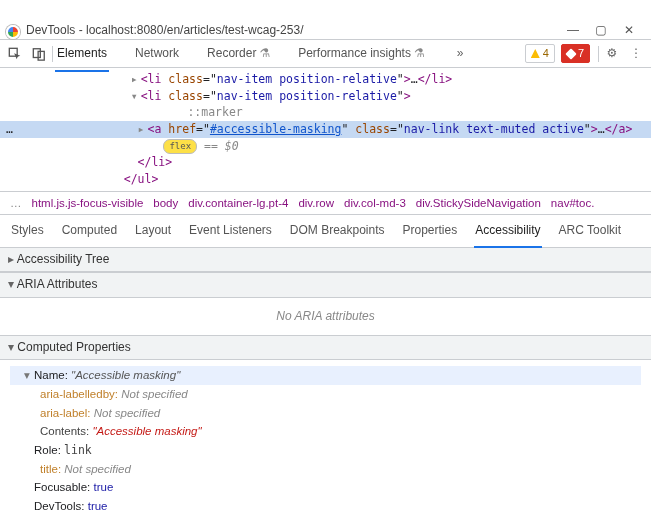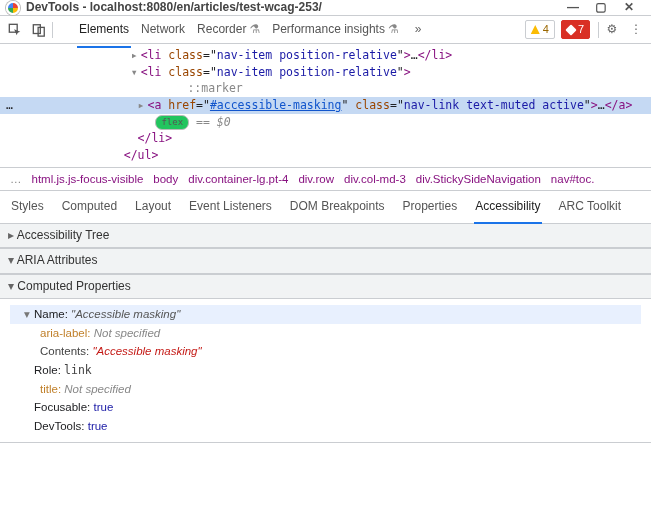--- a/index.html
+++ b/index.html
@@ -16,30 +16,30 @@
     --html-val:#1a1aa6;
     --string:#c41a16;
     --warn-y:#fdd663; --warn-y-bg:#fff8e6; --err-r:#d93025; --err-bg:#fce8e6;
     --link:#1155cc;
     --grey:#666;
     --italic:#5f6368;
   }
   *{box-sizing:border-box;}
   body{margin:0;font:12px/1.45 "Segoe UI",Arial,Helvetica,sans-serif;color:var(--text);background:var(--bg);width:651px;height:522px;overflow:hidden;}
   
-  .titlebar{display:flex;align-items:center;height:16px;padding:0 6px;border-bottom:1px solid var(--border);gap:6px;background:#fff;font-weight:bold;}
+  .titlebar{display:flex;align-items:flex-end;height:40px;padding:0 6px;border-bottom:1px solid var(--border);gap:6px;background:#fff;}
   .logo{width:14px;height:14px;border-radius:50%;background:conic-gradient(#ea4335 0 90deg,#fbbc05 90deg 180deg,#34a853 180deg 270deg,#4285f4 270deg 360deg);border:2px solid #fff;box-shadow:0 0 0 1px #bbb;flex:none;}
   .title{flex:1;color:#444;font-size:12px;}
   .winbtns{display:flex;gap:16px;color:#555;margin-right:10px;}
   .winbtn{width:12px;text-align:center;}
   
   .tabrow{display:flex;align-items:center;height:28px;border-bottom:1px solid var(--border);padding:0 4px;gap:2px;background:#fff;}
   .iconbtn{width:22px;height:22px;display:flex;align-items:center;justify-content:center;color:#555;border-radius:2px;}
   .iconbtn svg{width:14px;height:14px;stroke:currentColor;fill:none;stroke-width:1.5;}
-  .tabs{display:flex;gap:8px;margin-left:22px;flex:1;align-items:center;}
+  .tabs{display:flex;gap:24px;margin-left:0;flex:1;align-items:center;}
   .tab{padding:4px 2px;color:#555;position:relative;}
   .tab.active{color:#222;}
   .tab.active::after{content:"";position:absolute;left:0;right:0;bottom:-6px;height:2px;background:var(--tab-active);}
   .flask{display:inline-block;margin-left:3px;color:#888;vertical-align:middle;}
   .overflow{color:#666;padding:0 6px;}
   .badges{display:flex;gap:6px;align-items:center;margin-right:6px;}
   .badge{display:flex;align-items:center;gap:3px;border:1px solid var(--border);padding:1px 5px;border-radius:2px;font-size:11px;}
   .badge.warn{color:#9a6700;}
   .badge.warn .dot{width:9px;height:9px;background:#fbbc04;clip-path:polygon(50% 0,100% 100%,0 100%);}  
   .badge.err{color:#fff;background:#d93025;border-color:#d93025;}
@@ -49,21 +49,21 @@
   
   .dom{padding:3px 0 3px 0;border-bottom:1px solid var(--border);background:#fff;font-family:Menlo,Consolas,monospace;font-size:11.5px;}
   .dl{white-space:pre;padding:0 6px;}
   .dl.hl{background:#c5d9f3;}
   .caret{display:inline-block;width:10px;color:#888;}
   .tagc{color:var(--html-tag);}
   .attrn{color:var(--html-attr);}
   .attrv{color:var(--html-val);}
   .attrv a{color:var(--link);text-decoration:underline;}
   .pseudo{color:#888;margin-left:36px;}
-  .pill{display:inline-block;font-family:inherit;font-size:9px;background:#22c55e;border:1px solid #bbb;border-radius:7px;padding:0 5px;color:#555;margin-left:4px;vertical-align:1px;}
+  .pill{display:inline-block;font-family:inherit;font-size:9px;background:#fde047;border:1px solid #bbb;border-radius:7px;padding:0 5px;color:#555;margin-left:12px;vertical-align:1px;}
   
   .crumb{display:flex;align-items:center;gap:10px;padding:3px 10px;border-bottom:1px solid var(--border);font-size:11.5px;background:#fff;}
   .crumb span{color:#333;}
   .crumb span.tag{color:var(--html-tag);}
   .crumb .dots{color:#888;}
   
   .subtabs{display:flex;gap:16px;padding:5px 10px;border-bottom:1px solid var(--border);color:#555;font-size:12px;}
   .subtabs .st{padding:2px 1px;}
   .subtabs .st.active{color:#222;position:relative;}
   .subtabs .st.active::after{content:"";position:absolute;left:0;right:0;bottom:-6px;height:2px;background:var(--tab-active);}
@@ -163,26 +163,28 @@
   <span class="st active">Accessibility</span>
   <span class="st">ARC Toolkit</span>
 </div>
 
 <div class="sect">
   <div class="sect-h">Accessibility Tree</div>
 </div>
 
 <div class="sect">
   <div class="sect-h open">ARIA Attributes</div>
+  <div class="centered">No ARIA attributes</div>
 </div>
 
 <div class="sect">
   <div class="sect-h open">Computed Properties</div>
   <div class="sect-b">
     <div class="proprow sel"><span class="tri">▾</span><span>Name:</span> <span style="font-style:italic;color:#555">"Accessible masking"</span></div>
+    <div class="proprow" style="padding-left:30px"><span class="key-o">aria-labelledby:</span> <span class="val-gray">Not specified</span></div>
     <div class="proprow" style="padding-left:30px"><span class="key-o">aria-label:</span> <span class="val-gray">Not specified</span></div>
     <div class="proprow" style="padding-left:30px"><span style="color:#444">Contents:</span> <span class="val-str" style="font-style:italic">"Accessible masking"</span></div>
     <div class="proprow"><span class="tri"></span><span>Role:</span> <span class="mono">link</span></div>
     <div class="proprow" style="padding-left:30px"><span class="key-o">title:</span> <span class="val-gray">Not specified</span></div>
     <div class="proprow"><span class="tri"></span><span>Focusable:</span> <span class="val-bool">true</span></div>
     <div class="proprow"><span class="tri"></span><span>DevTools:</span> <span class="val-bool">true</span></div>
   </div>
 </div>
 
 </body></html>

